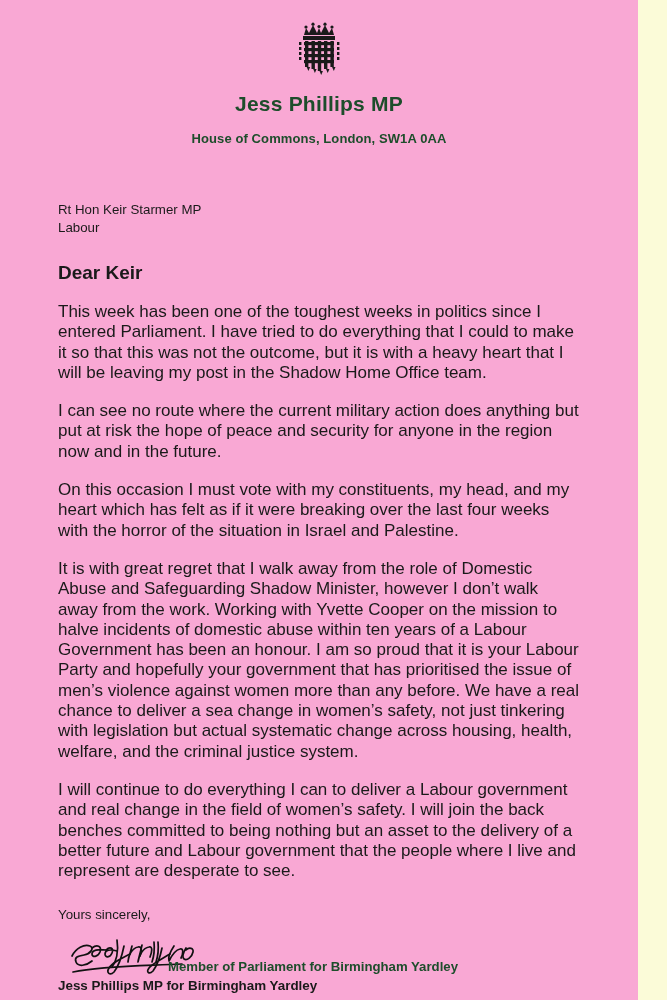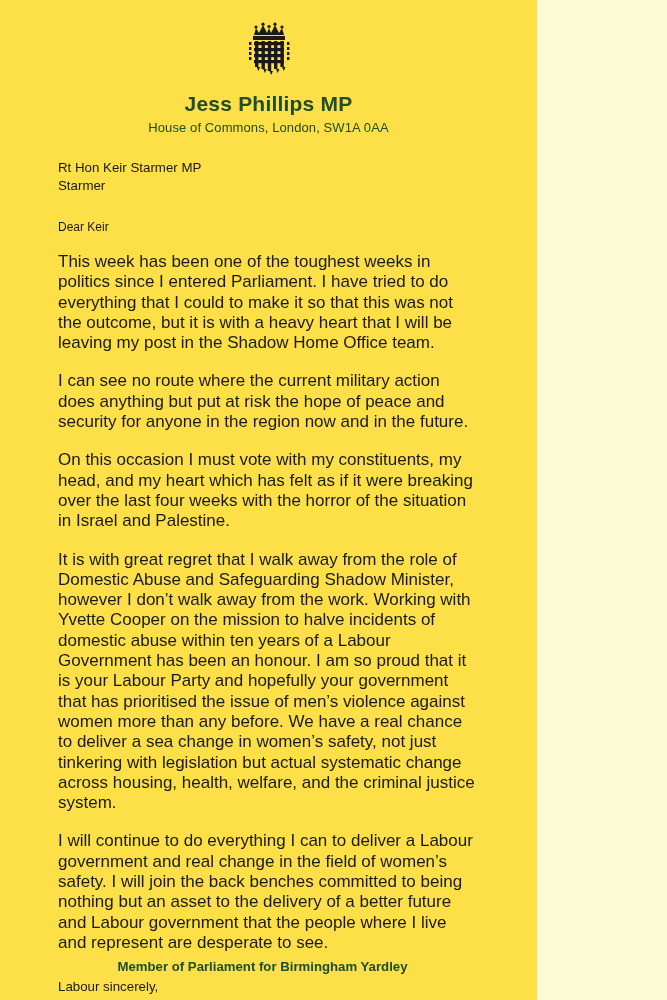--- a/index.html
+++ b/index.html
@@ -8,24 +8,24 @@
   }
   body {
     width: 667px;
     height: 1000px;
     background: #fbfbd8;
     font-family: "Liberation Sans", sans-serif;
     color: #1a1a1a;
     overflow: hidden;
   }
   .page {
-    width: 537px;
+    width: 638px;
     height: 1000px;
     box-sizing: border-box;
-    background: #fde047;
+    background: #f9a8d4;
     position: relative;
     padding: 0;
   }
   
   .letterhead {
     text-align: center;
     padding-top: 22px;
   }
   .crest {
     display: block;
@@ -35,42 +35,43 @@
   }
   .mp-name {
     font-size: 21px;
     font-weight: bold;
     color: #1d4d2b;
     margin-top: 8px;
     letter-spacing: 0.2px;
   }
   .mp-address {
     font-size: 13px;
-    font-weight: normal;
+    font-weight: bold;
     color: #1d4d2b;
-    margin-top: 4px;
+    margin-top: 15px;
     letter-spacing: 0.1px;
   }
   
   .content {
     margin: 0 auto;
     padding: 0 58px;
     box-sizing: border-box;
   }
   .recipient {
-    margin-top: 24px;
+    margin-top: 55px;
     font-size: 13.3px;
     line-height: 17.5px;
   }
   .recipient div {
     white-space: pre;
   }
   .salutation {
     margin-top: 26px;
-    font-size: 12px;
+    font-size: 19px;
+    font-weight: bold;
   }
   p.para {
     margin: 18px 0 0 0;
     font-size: 17px;
     line-height: 20.3px;
     text-align: left;
   }
   .signoff {
     margin-top: 26px;
     font-size: 13.3px;
@@ -146,32 +147,32 @@
       </svg>
     </span>
     <div class="mp-name">Jess Phillips MP</div>
     <div class="mp-address">House of Commons, London, SW1A 0AA</div>
   </div>
 
   <div class="content">
 
     <div class="recipient">
       <div>Rt Hon Keir Starmer MP</div>
-      <div>Starmer</div>
+      <div>Labour</div>
     </div>
 
     <div class="salutation">Dear Keir</div>
 
     <p class="para">This week has been one of the toughest weeks in politics since I entered Parliament. I have tried to do everything that I could to make it so that this was not the outcome, but it is with a heavy heart that I will be leaving my post in the Shadow Home Office team.</p>
     <p class="para">I can see no route where the current military action does anything but put at risk the hope of peace and security for anyone in the region now and in the future.</p>
     <p class="para">On this occasion I must vote with my constituents, my head, and my heart which has felt as if it were breaking over the last four weeks with the horror of the situation in Israel and Palestine.</p>
     <p class="para">It is with great regret that I walk away from the role of Domestic Abuse and Safeguarding Shadow Minister, however I don’t walk away from the work. Working with Yvette Cooper on the mission to halve incidents of domestic abuse within ten years of a Labour Government has been an honour. I am so proud that it is your Labour Party and hopefully your government that has prioritised the issue of men’s violence against women more than any before. We have a real chance to deliver a sea change in women’s safety, not just tinkering with legislation but actual systematic change across housing, health, welfare, and the criminal justice system.</p>
     <p class="para">I will continue to do everything I can to deliver a Labour government and real change in the field of women’s safety. I will join the back benches committed to being nothing but an asset to the delivery of a better future and Labour government that the people where I live and represent are desperate to see.</p>
 
-    <div class="signoff">Labour sincerely,</div>
+    <div class="signoff">Yours sincerely,</div>
 
     <div class="signature">
       <svg width="180" height="50" viewBox="0 0 180 50" xmlns="http://www.w3.org/2000/svg">
         <g fill="none" stroke="#111" stroke-width="1.7" stroke-linecap="round" stroke-linejoin="round">
           <path d="M10 30 C14 22, 22 18, 28 20 C33 22, 28 28, 22 29 C16 30, 12 31, 14 36 C16 41, 24 40, 30 35"></path>
           <path d="M30 22 C35 18, 40 20, 38 26 C36 31, 30 32, 30 28 C30 24, 36 23, 44 24"></path>
           <path d="M44 24 C48 20, 52 22, 50 27 C48 32, 43 32, 43 28 C43 24, 48 23, 55 25"></path>
           <path d="M55 14 C57 26, 54 36, 50 41"></path>
           <path d="M62 20 C60 30, 58 38, 52 46 C48 50, 44 47, 47 42 C50 37, 58 33, 68 28"></path>
           <path d="M70 20 C68 28, 66 33, 66 36 C66 30, 70 22, 76 21 C80 20, 80 25, 78 30"></path>

